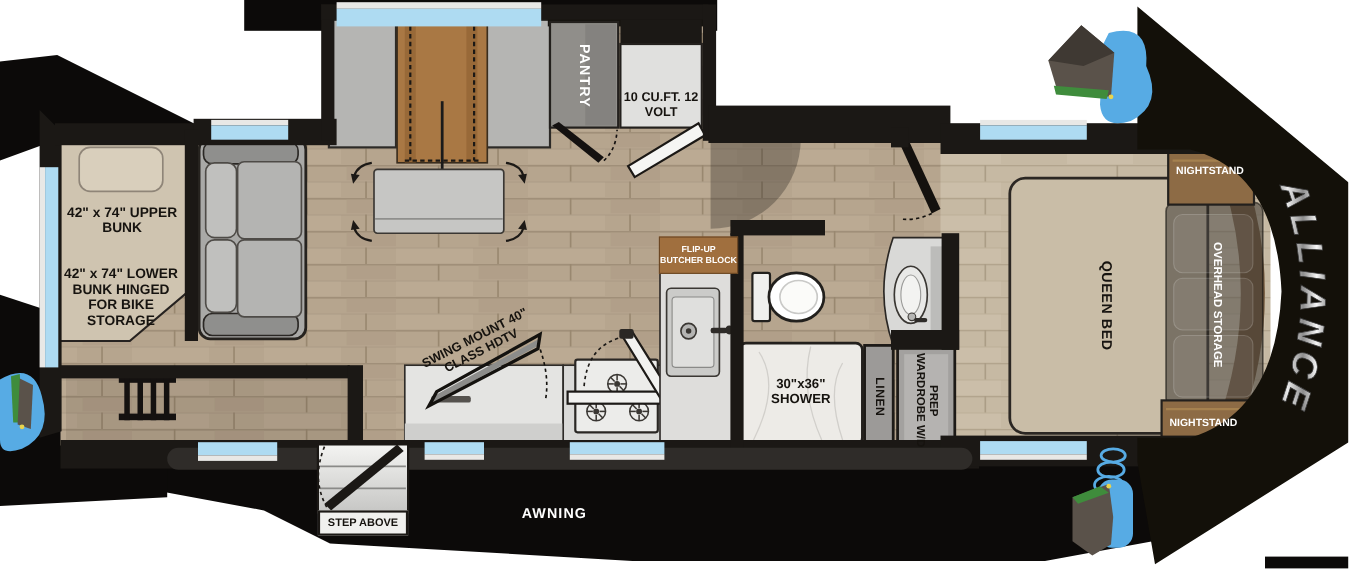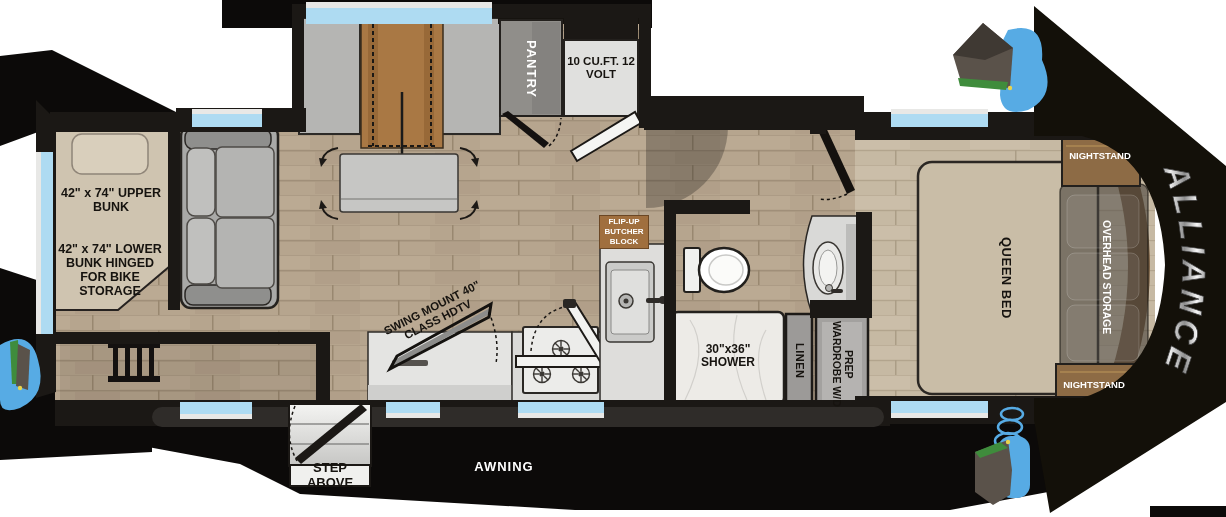--- a/index.html
+++ b/index.html
@@ -8,36 +8,36 @@
   #plan-svg{position:absolute;left:0;top:0;}
   .lbl{position:absolute;display:flex;align-items:center;justify-content:center;
        text-align:center;font-weight:bold;line-height:1.12;pointer-events:none;}
   .blk{color:#16130f;}
   .wht{color:#ffffff;}
   .shadowed{text-shadow:0 1px 2px rgba(40,25,10,0.6);}
   .vert{writing-mode:vertical-lr;}
   
   .dinette{left:362px;top:24px;width:80px;height:66px;font-size:12.5px;}
   .pantry{left:500px;top:24px;width:62px;height:90px;font-size:13px;letter-spacing:1px;}
-  .fridge{left:566px;top:44px;width:70px;height:48px;font-size:11.5px;}
+  .fridge{left:566px;top:72px;width:70px;height:48px;font-size:11.5px;}
   .upperbunk{left:55px;top:182px;width:112px;height:36px;font-size:12.5px;}
   .lowerbunk{left:52px;top:234px;width:116px;height:72px;font-size:12.5px;}
   .swingtv{left:374px;top:296px;width:122px;height:36px;font-size:11.5px;
            transform:rotate(-27deg);}
-  .butcher{left:599px;top:215px;width:50px;height:34px;font-size:8px;line-height:1.25;
+  .butcher{left:599px;top:215px;width:72px;height:34px;font-size:8px;line-height:1.25;
            background:#a06f3e;border:1px solid #6b4724;box-sizing:border-box;}
   .shower{left:686px;top:338px;width:84px;height:36px;font-size:12px;}
   .linen{left:787px;top:318px;width:25px;height:86px;font-size:11px;letter-spacing:.5px;}
   .wardrobe{left:817px;top:320px;width:50px;height:88px;font-size:10.5px;}
   .queenbed{left:992px;top:186px;width:28px;height:184px;font-size:13px;letter-spacing:.5px;}
   .overhead{left:1093px;top:192px;width:26px;height:170px;font-size:10.5px;}
   .nstop{left:1058px;top:148px;width:84px;height:16px;font-size:9.5px;}
   .nsbot{left:1052px;top:377px;width:84px;height:16px;font-size:9.5px;}
   .awning{left:458px;top:410px;width:92px;height:18px;font-size:13px;letter-spacing:1px;margin-top:48px;}
-  .stepabove{left:289px;top:464px;width:82px;height:23px;font-size:13px;
+  .stepabove{left:289px;top:464px;width:82px;height:23px;font-size:10px;
              background:#f0f0ee;border:2px solid #1b1815;box-sizing:border-box;}
 </style>
 </head>
 <body>
 
 <div id="stage">
 
 <svg id="plan-svg" width="1226" height="517" viewBox="0 0 1226 517" xmlns="http://www.w3.org/2000/svg">
   <defs>
     <pattern id="wood" width="120" height="30" patternUnits="userSpaceOnUse">

